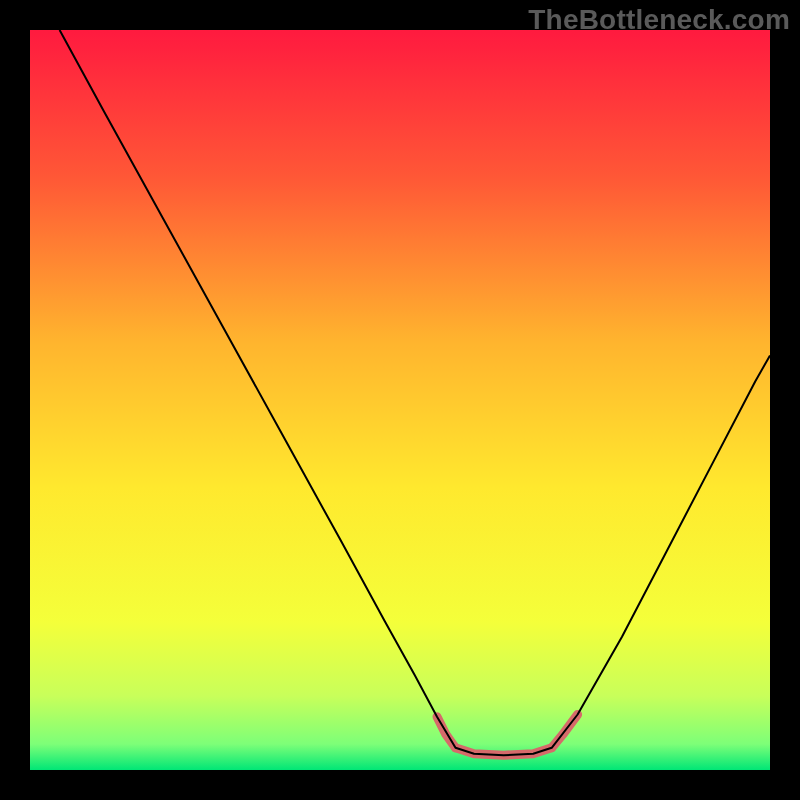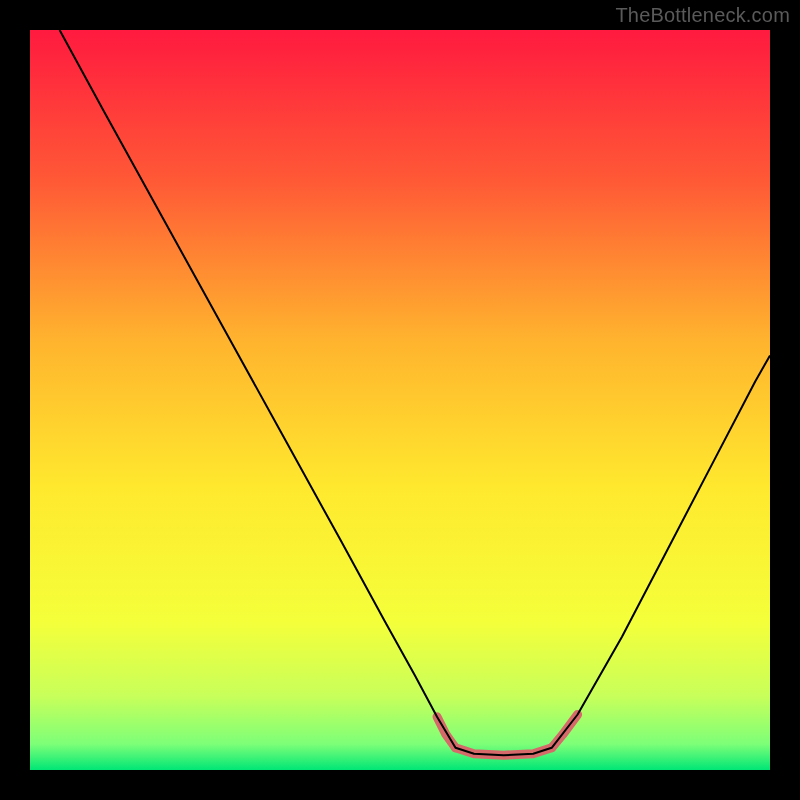--- a/index.html
+++ b/index.html
@@ -15,22 +15,22 @@
     position: relative;
     width: 800px;
     height: 800px;
     background: #000;
   }
   .watermark {
     position: absolute;
     top: 4px;
     right: 10px;
     color: #5a5a5a;
-    font-size: 20px;
-    font-weight: 400;
+    font-size: 28px;
+    font-weight: 700;
     letter-spacing: 0.2px;
     user-select: none;
   }
   svg.plot {
     position: absolute;
     left: 30px;
     top: 30px;
     width: 740px;
     height: 740px;
     display: block;

